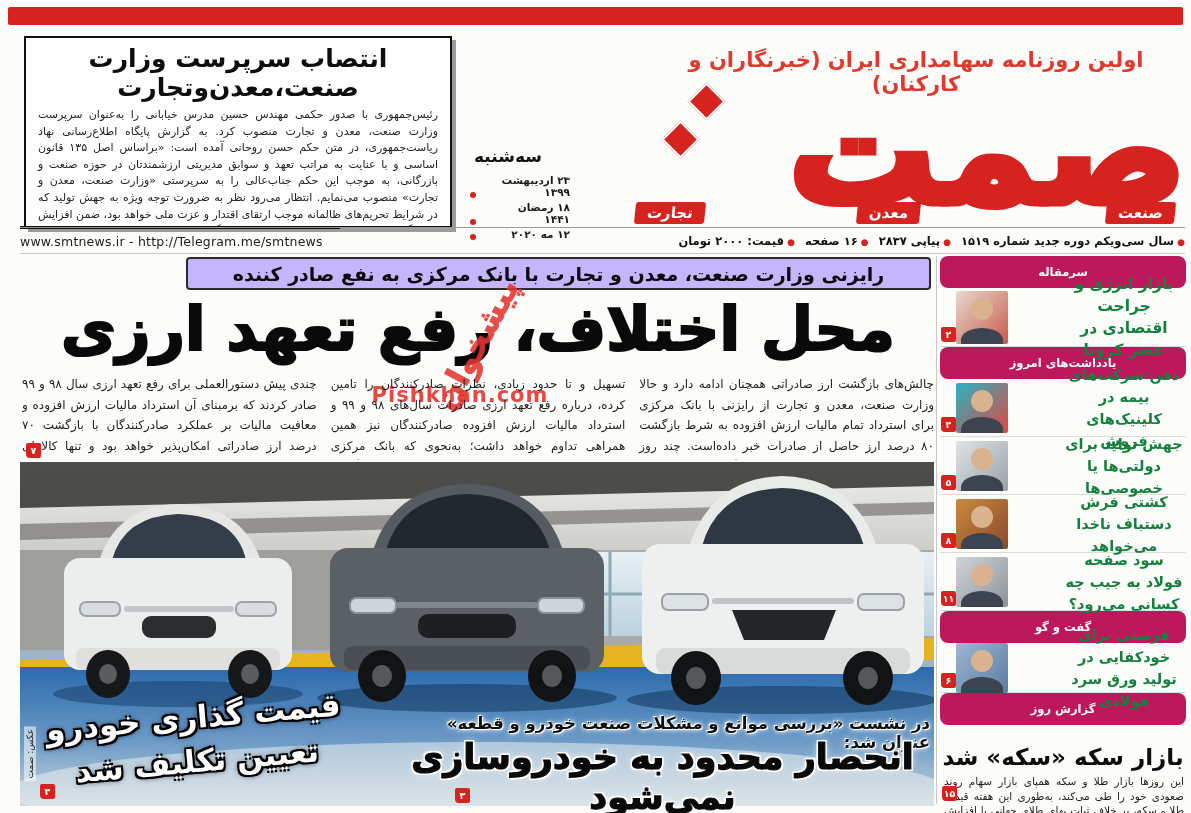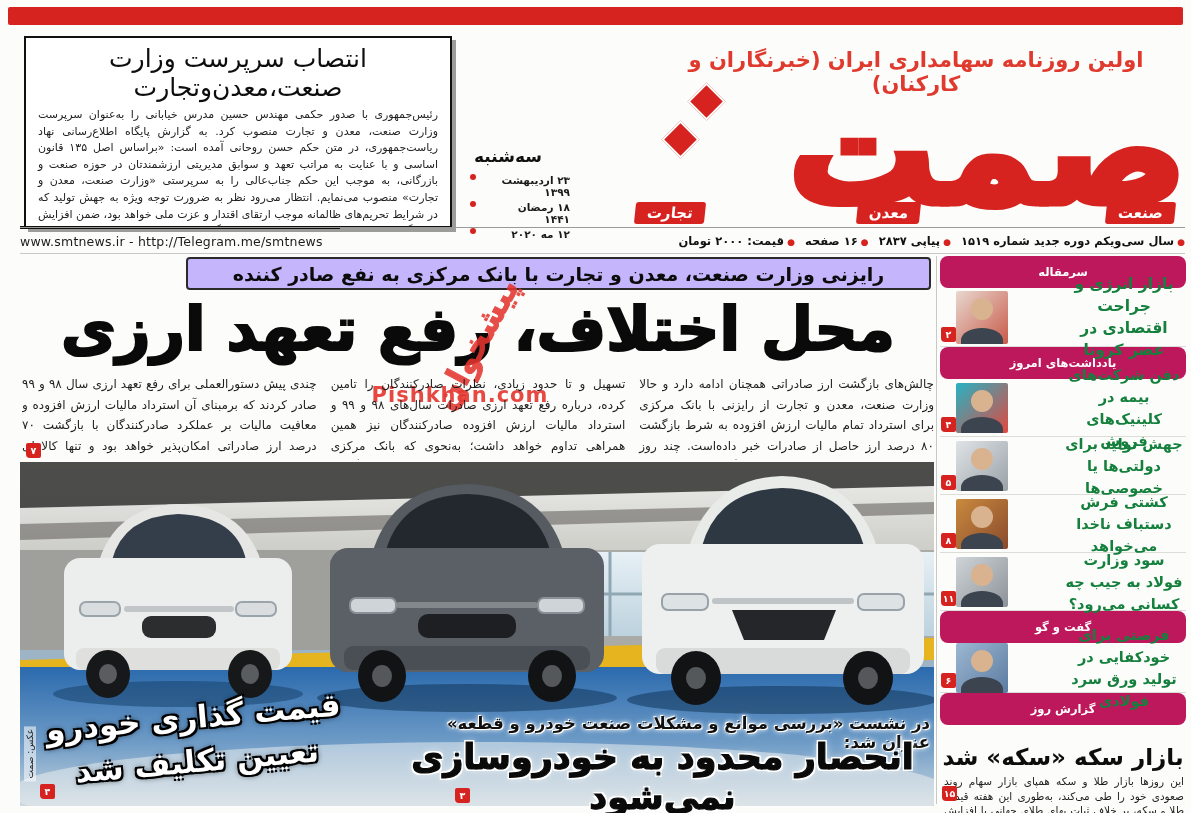--- a/index.html
+++ b/index.html
@@ -9,27 +9,27 @@
 
   .abs { position:absolute; }
 
   
   .top-strip { left:8px; top:7px; width:1175px; height:18px; background:#d7231f; border-radius:2px; }
   .slogan { right:10px; top:48px; width:530px; text-align:center; color:#e03a2f; font-size:21px; font-weight:bold; }
 
   
   .appointment { left:24px; top:36px; width:428px; height:192px; border:2px solid #111;
                  box-shadow:4px 4px 0 rgba(40,40,40,.45); background:#fff; padding:6px 12px 8px; overflow:hidden; }
-  .appointment h2 { text-align:center; font-size:25px; font-weight:normal; color:#0d0d0d; letter-spacing:-.5px; margin-bottom:5px; }
+  .appointment h2 { text-align:center; font-size:25px; font-weight:bold; color:#0d0d0d; letter-spacing:-.5px; margin-bottom:5px; }
   .appointment p { font-size:11px; line-height:16.6px; text-align:justify; color:#222; }
 
   
   .dateblock { left:470px; top:146px; width:100px; }
   .weekday { text-align:left; font-size:17px; font-weight:bold; color:#111; margin-bottom:8px; padding-left:4px;}
-  .date-line { display:flex; align-items:flex-start; gap:21px; margin-bottom:3px; direction:ltr; }
+  .date-line { display:flex; align-items:flex-end; gap:21px; margin-bottom:3px; direction:ltr; }
   .date-line .dot { width:6px; height:6px; border-radius:50%; background:#d7231f; flex:0 0 auto; }
   .date-line .dtxt { flex:1; text-align:right; font-size:10.5px; font-weight:bold; color:#1a1a1a; direction:rtl; }
 
   .logo { left:575px; top:88px; width:612px; height:140px; }
   .logo-word { position:absolute; inset:0; text-align:right; font-size:148px; line-height:128px;
                font-weight:bold; color:#d7231f; -webkit-text-stroke:7px #d7231f; letter-spacing:6px; }
   .logo-diamond { position:absolute; width:27px; height:27px; background:#d7231f; transform:rotate(45deg); border:2px solid #fff; }
   .logo-chip { position:absolute; bottom:4px; background:#d7231f; color:#fff; font-size:15px; font-weight:bold;
                padding:2px 12px; border-radius:3px; transform:skewX(-6deg); }
 
@@ -293,21 +293,21 @@
       <span class="sb-title">جهش تولید برای دولتی‌ها یا خصوصی‌ها</span>
       <span class="sb-photo p3"></span>
       <span class="badge sb-badge">۵</span>
     </div>
     <div class="sb-item" style="height:58px;">
       <span class="sb-title">کشتی فرش دستباف ناخدا می‌خواهد</span>
       <span class="sb-photo p4"></span>
       <span class="badge sb-badge">۸</span>
     </div>
     <div class="sb-item" style="height:58px;">
-      <span class="sb-title">سود وزارت فولاد به جیب چه کسانی می‌رود؟</span>
+      <span class="sb-title">سود صفحه فولاد به جیب چه کسانی می‌رود؟</span>
       <span class="sb-photo p5"></span>
       <span class="badge sb-badge">۱۱</span>
     </div>
 
     <div class="sb-bar">گفت و گو</div>
     <div class="sb-item" style="height:50px;">
       <span class="sb-title">فرصتی برای خودکفایی در تولید ورق سرد فولادی</span>
       <span class="sb-photo p6"></span>
       <span class="badge sb-badge">۶</span>
     </div>

